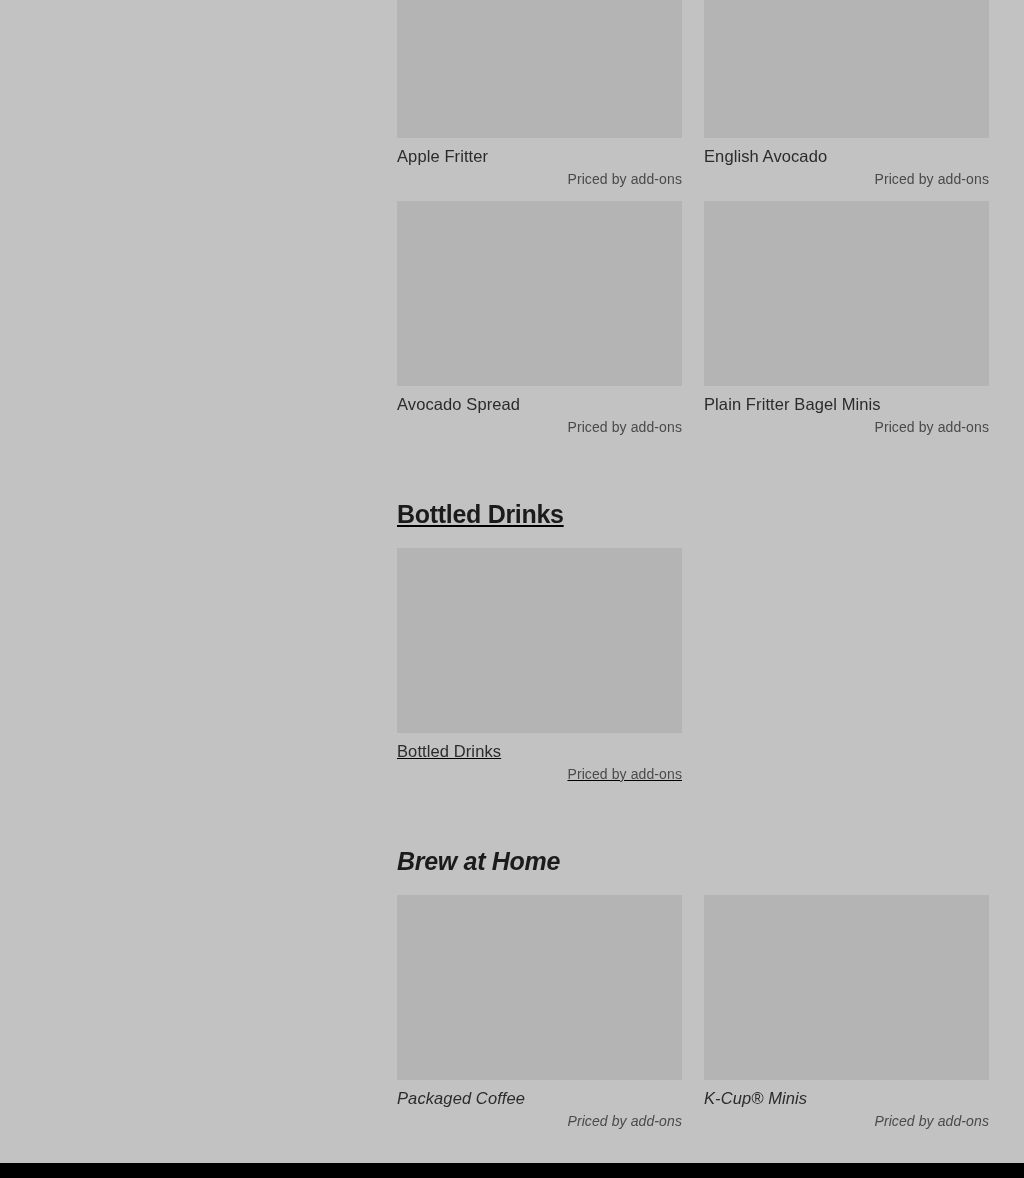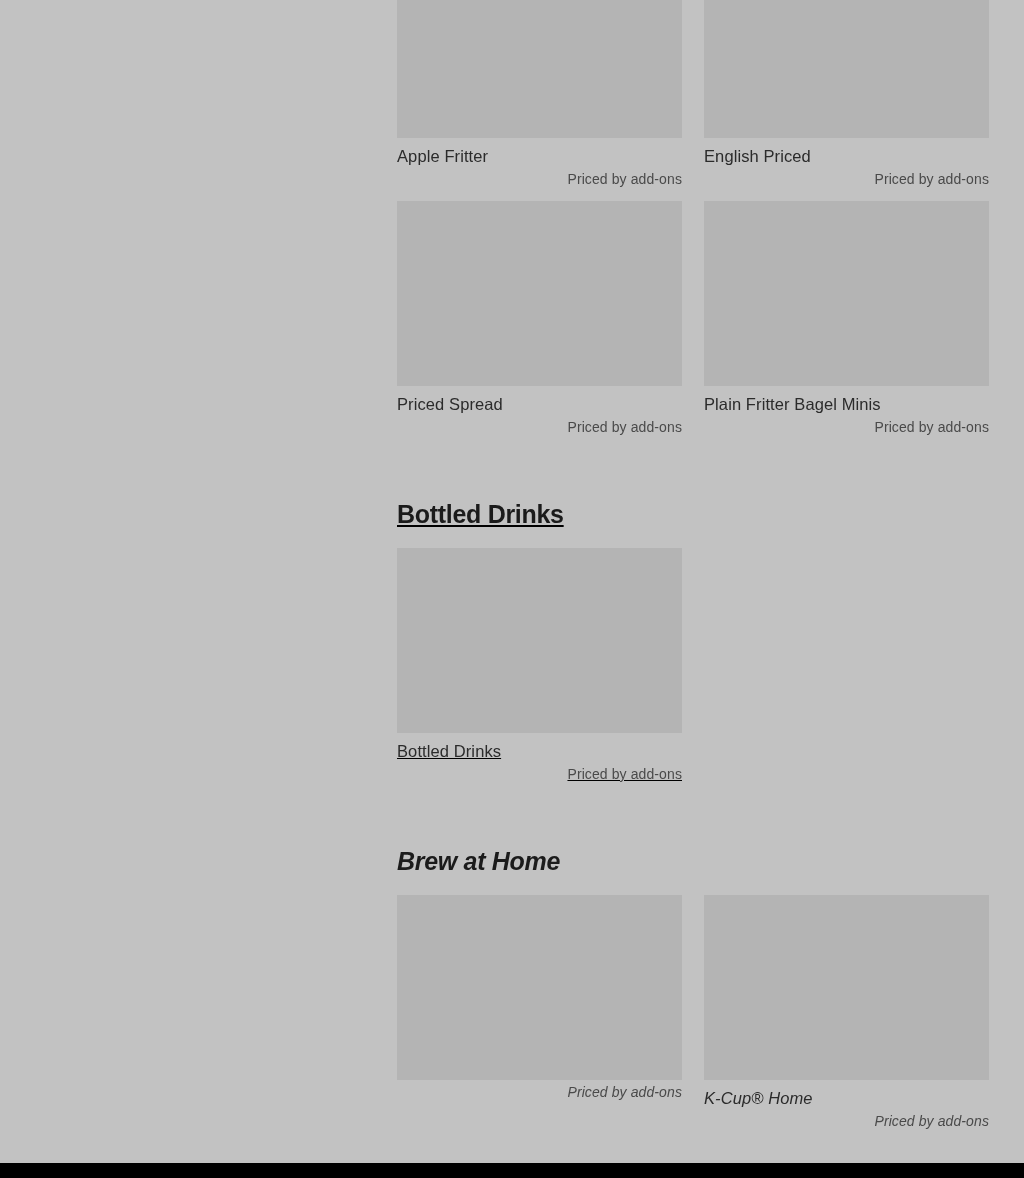--- a/index.html
+++ b/index.html
@@ -120,27 +120,27 @@
       <div class="grid">
 
         <div class="product-card">
           <div class="product-thumb"></div>
           <div class="product-name">Apple Fritter</div>
           <div class="product-price">Priced by add-ons</div>
         </div>
 
         <div class="product-card">
           <div class="product-thumb"></div>
-          <div class="product-name">English Priced</div>
+          <div class="product-name">English Avocado</div>
           <div class="product-price">Priced by add-ons</div>
         </div>
 
         <div class="product-card">
           <div class="product-thumb"></div>
-          <div class="product-name">Priced Spread</div>
+          <div class="product-name">Avocado Spread</div>
           <div class="product-price">Priced by add-ons</div>
         </div>
 
         <div class="product-card">
           <div class="product-thumb"></div>
           <div class="product-name">Plain Fritter Bagel Minis</div>
           <div class="product-price">Priced by add-ons</div>
         </div>
 
       </div>
@@ -158,26 +158,27 @@
 
       </div>
     </section>
 
     <section class="sec-gap-top-2">
       <h2 class="section-heading">Brew at Home</h2>
       <div class="grid after-heading">
 
         <div class="product-card">
           <div class="product-thumb"></div>
+          <div class="product-name">Packaged Coffee</div>
           <div class="product-price">Priced by add-ons</div>
         </div>
 
         <div class="product-card">
           <div class="product-thumb"></div>
-          <div class="product-name">K-Cup® Home</div>
+          <div class="product-name">K-Cup® Minis</div>
           <div class="product-price">Priced by add-ons</div>
         </div>
 
       </div>
     </section>
 
   </div>
 </div>
 
 <div class="bottom-bar"></div>

